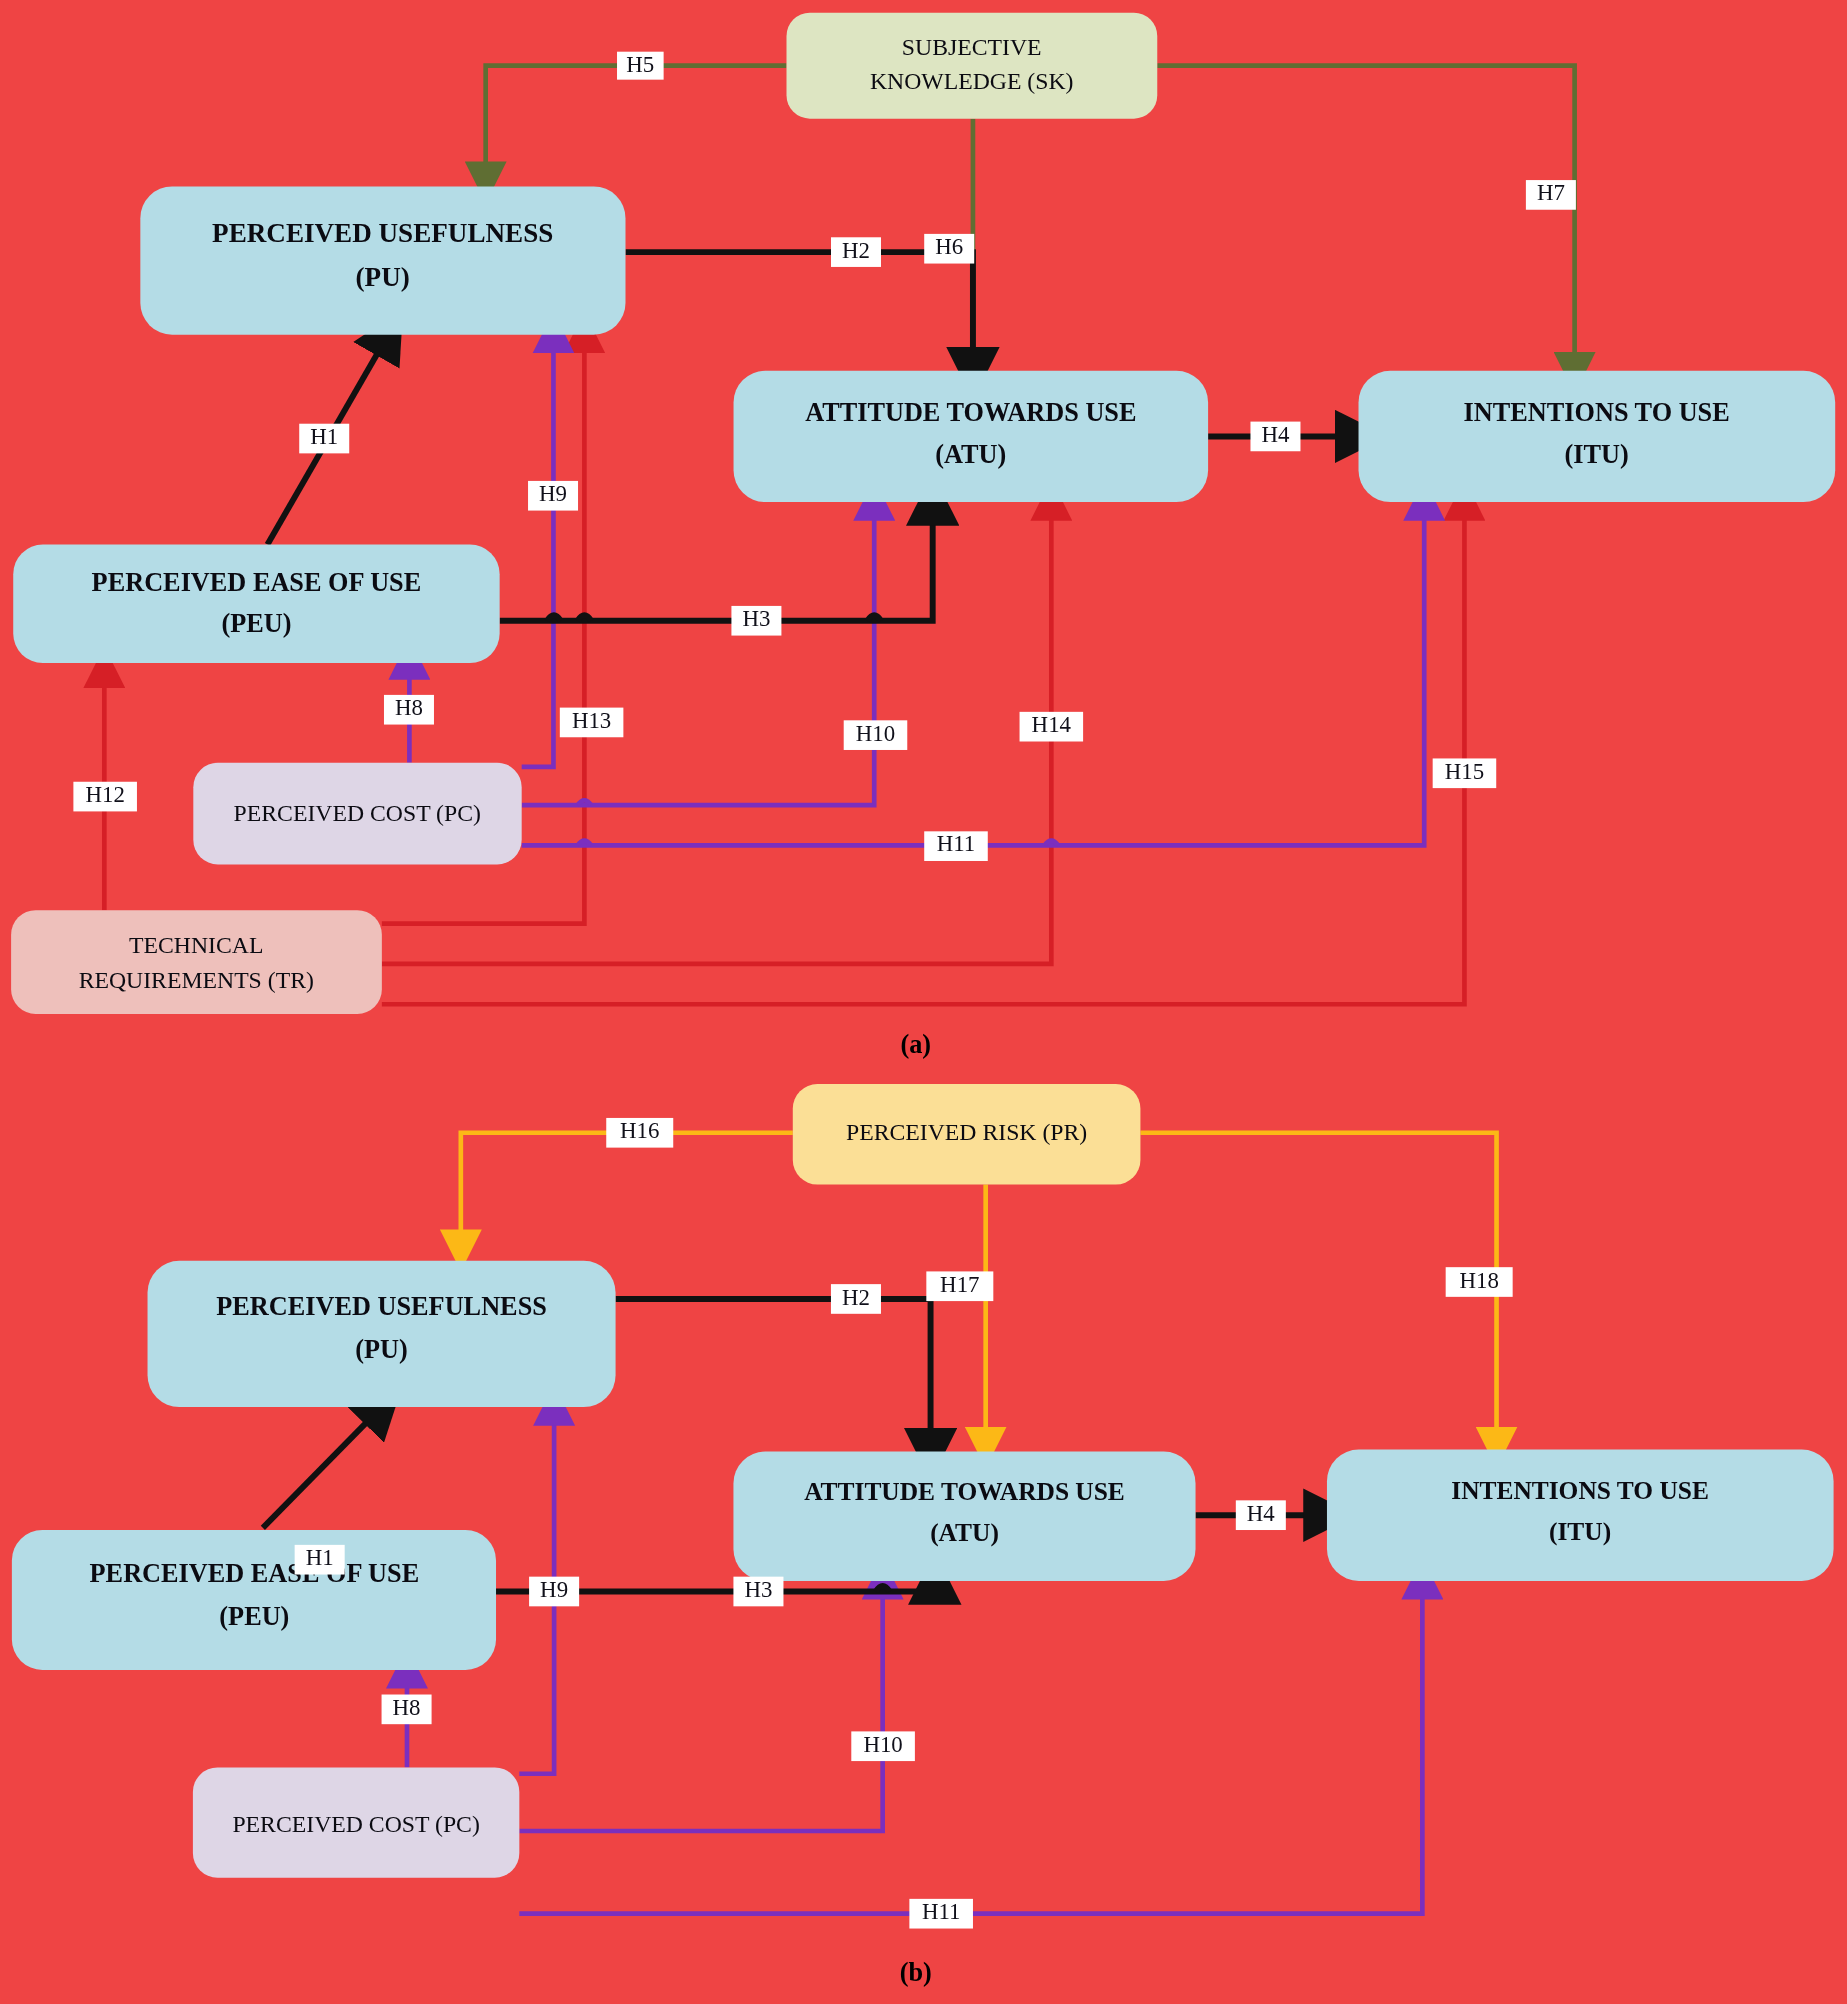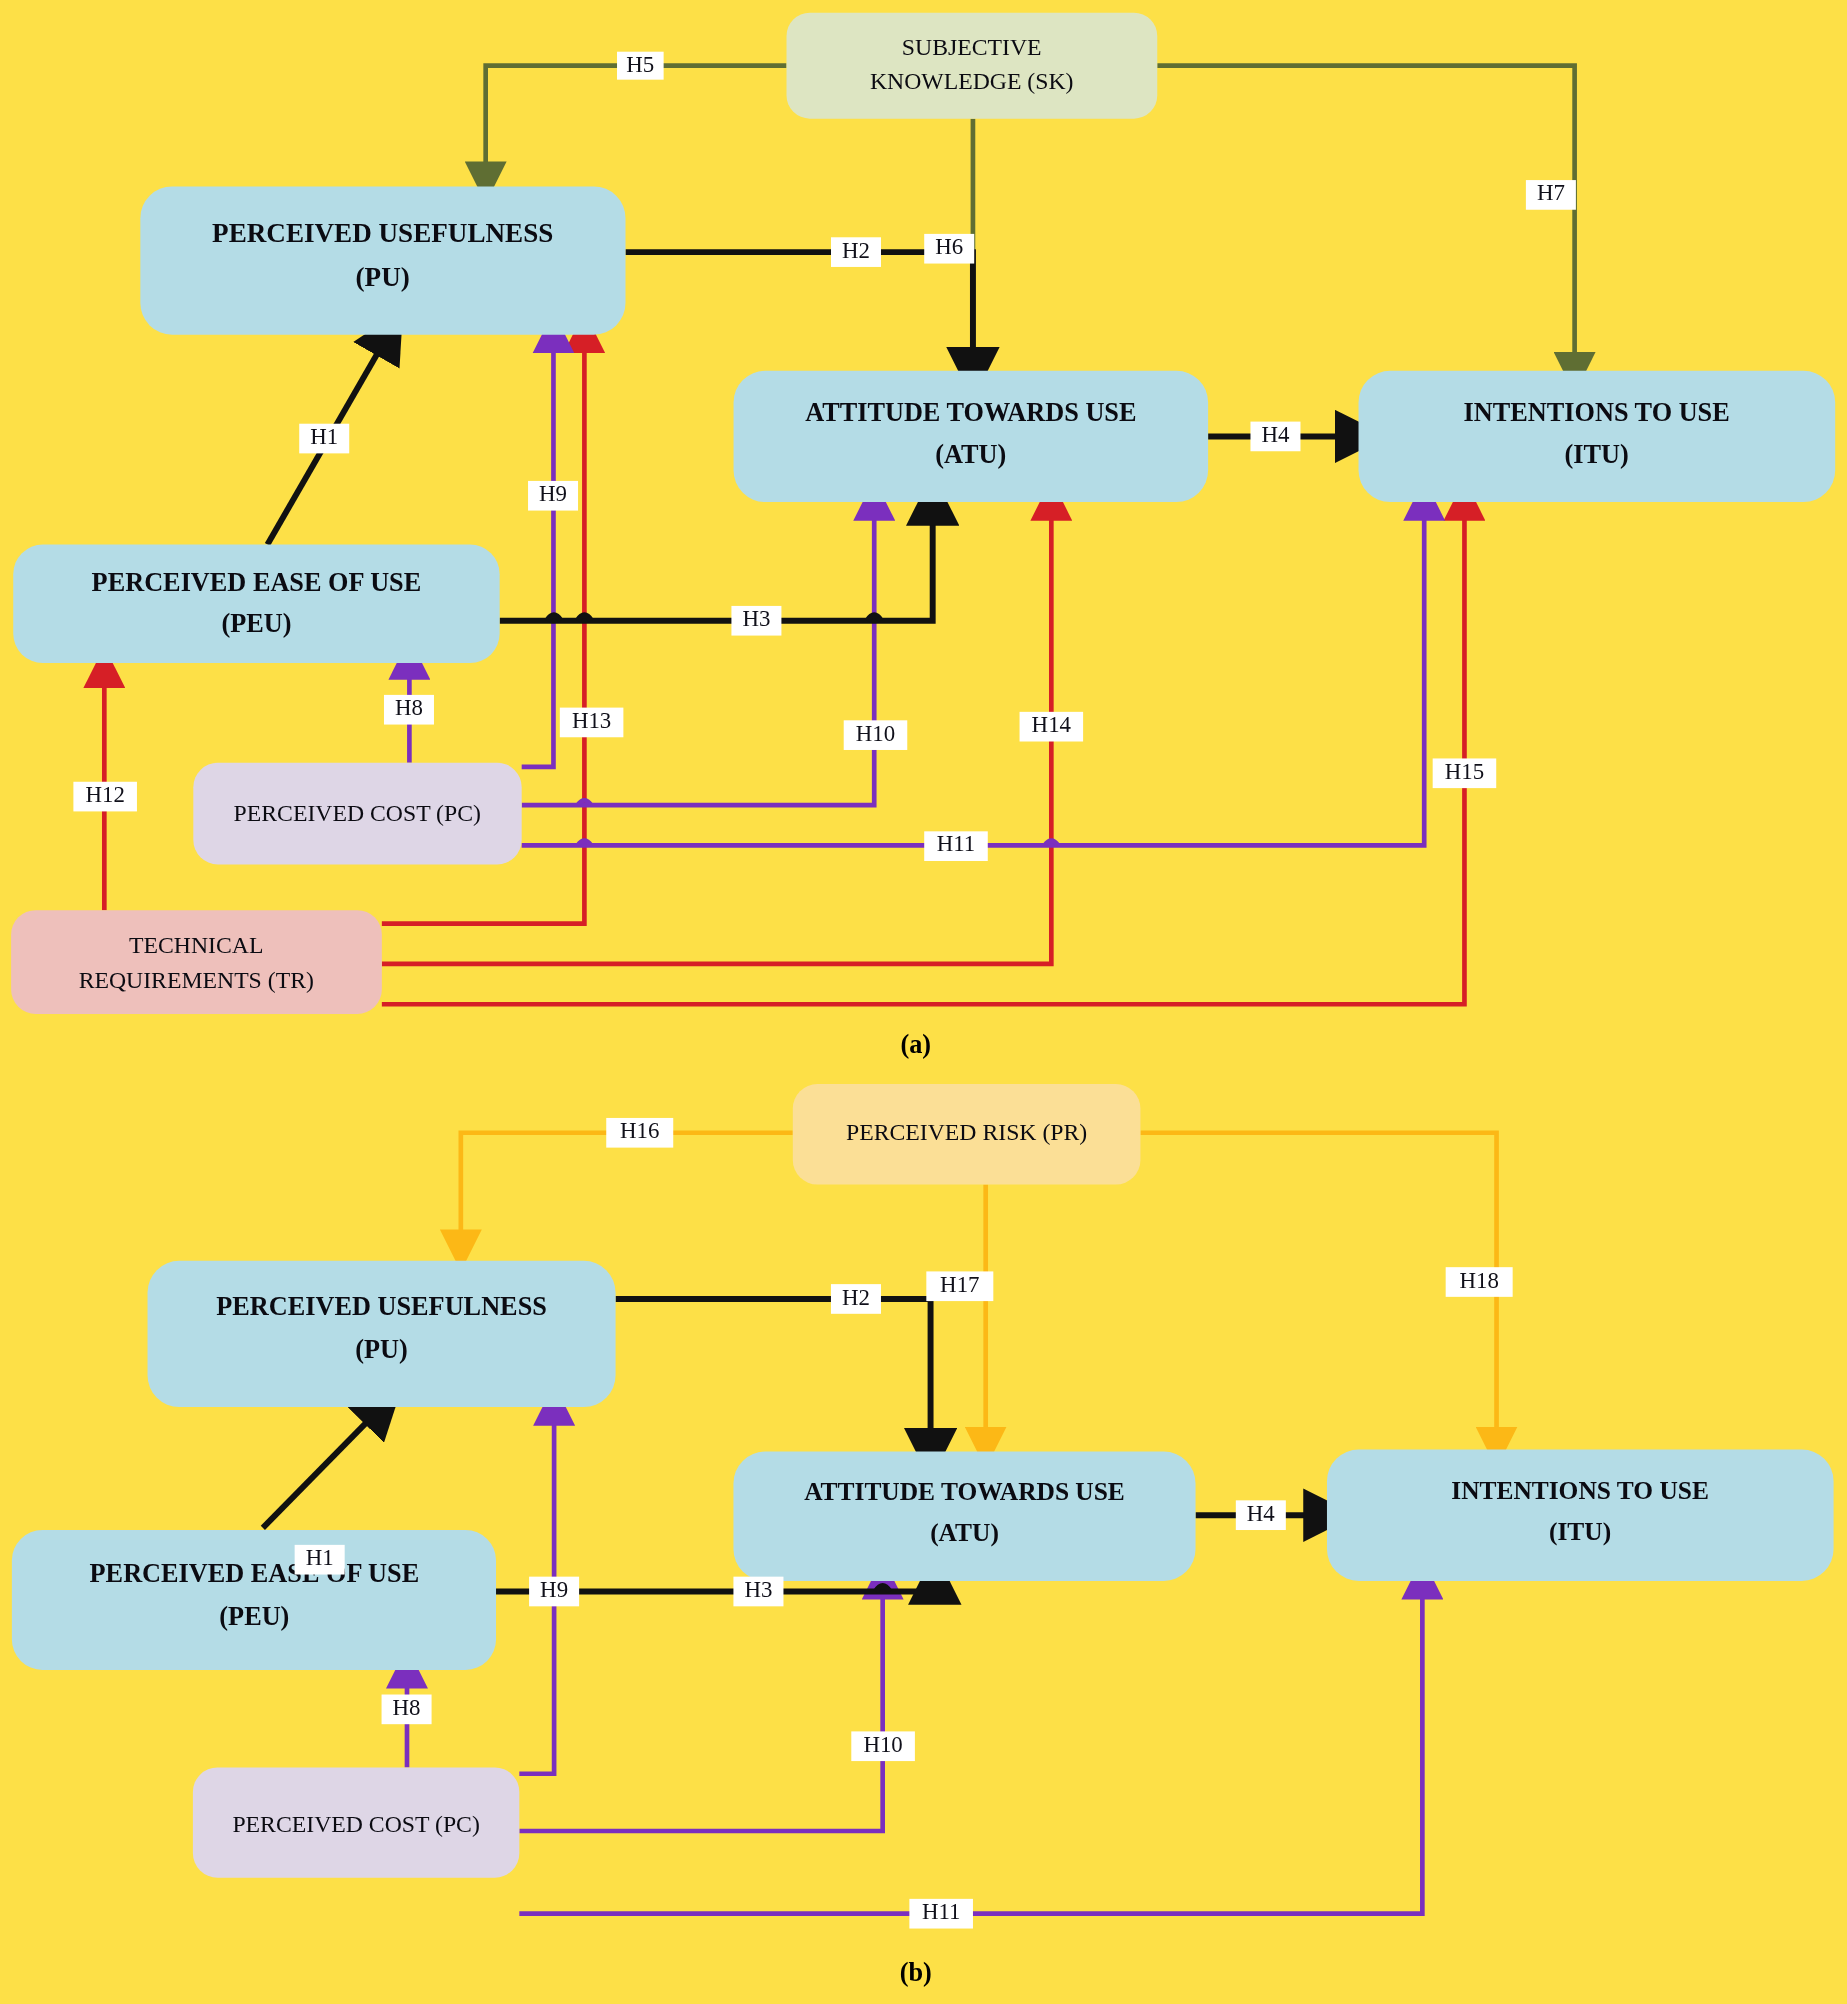--- a/index.html
+++ b/index.html
@@ -1,17 +1,17 @@
 <!DOCTYPE html>
 <html style="font-size:6.8px"><head>
 <meta charset="utf-8">
 <style>
   html,body{margin:0;padding:0;background:#ffffff;}
   body{font-family:"Liberation Serif", serif;}
-  #page{position:relative;width:1848px;height:2005px;background:#fde047;overflow:hidden;}
+  #page{position:relative;width:1848px;height:2005px;background:#ef4444;overflow:hidden;}
   svg{display:block;}
   .nodelabel{font-family:"Liberation Serif", serif;fill:#0b0b12;text-anchor:middle;dominant-baseline:middle;}
   .nodelabel.bold{font-weight:bold;}
   .hlabel{font-family:"Liberation Serif", serif;fill:#10101a;text-anchor:middle;dominant-baseline:middle;font-size:54px;}
   .caption{font-family:"Liberation Serif", serif;fill:#000;text-anchor:middle;dominant-baseline:middle;font-size:62px;font-weight:bold;}
 </style>
 </head>
 <body>
 
 <div id="page">

